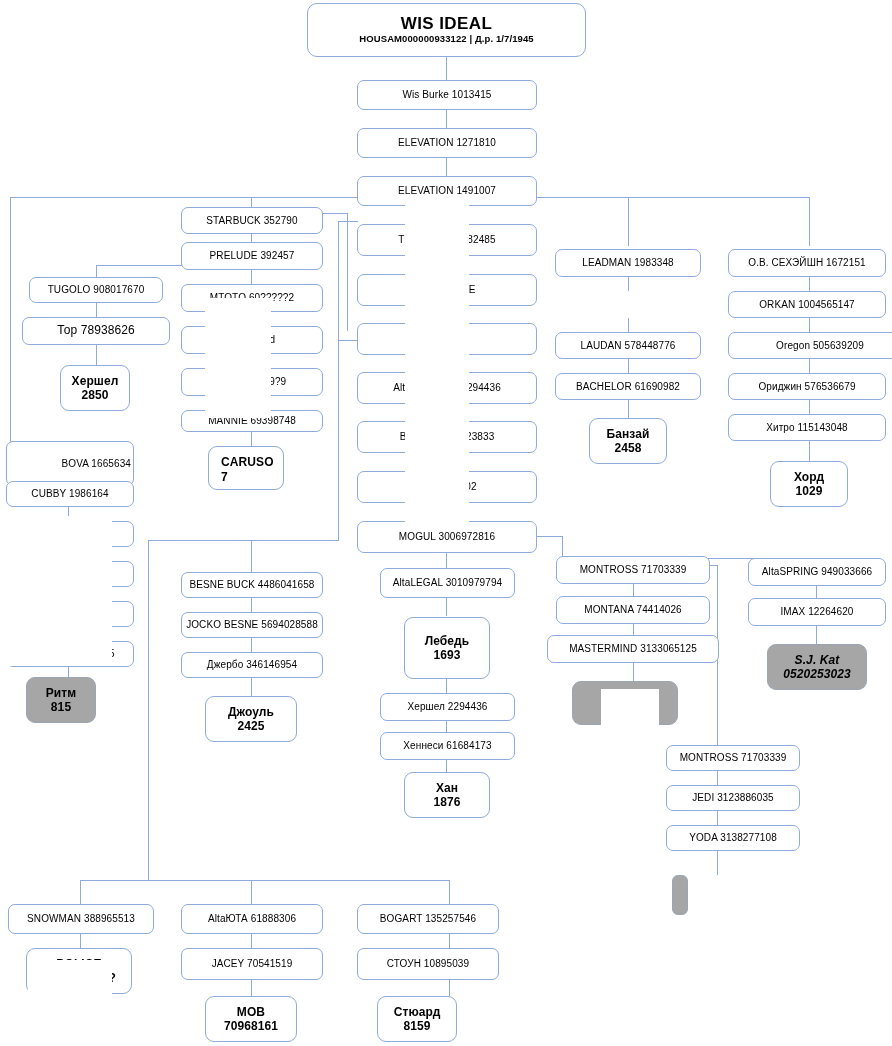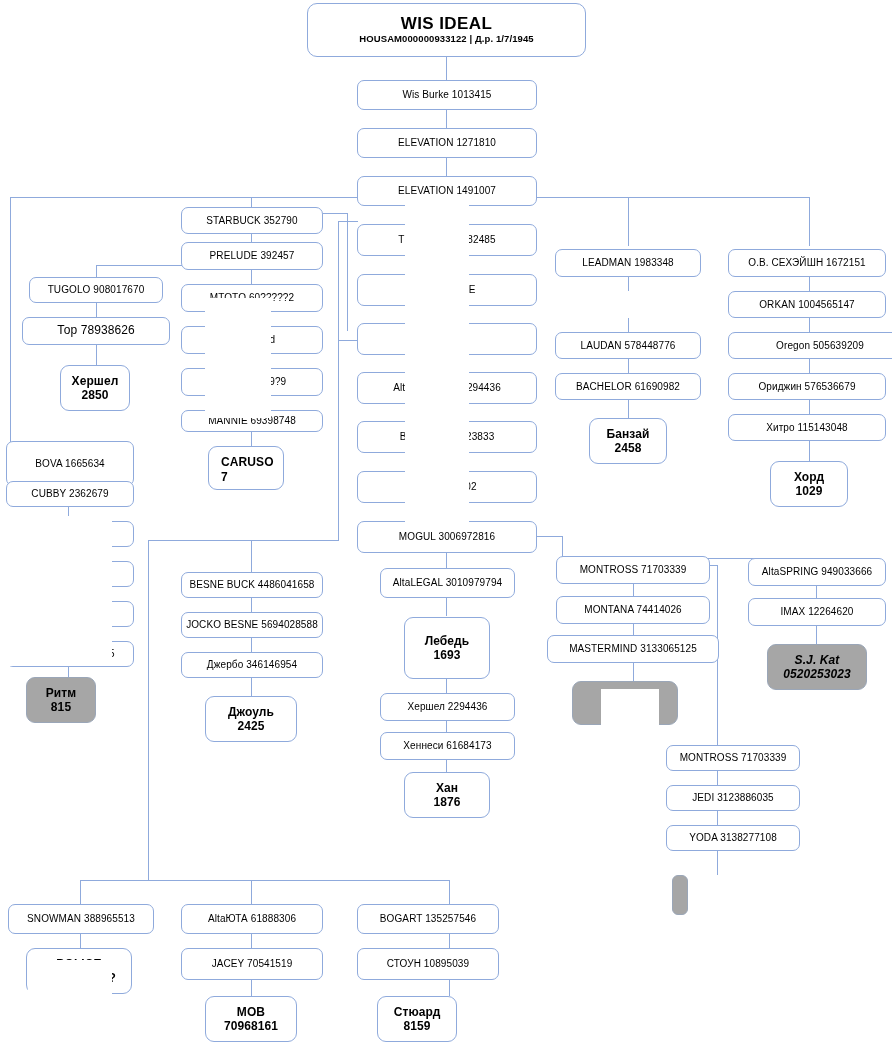--- a/index.html
+++ b/index.html
@@ -281,25 +281,25 @@
       <span>TUGOLO 908017670</span>
     </div>
   <div class="node" style="left:22px;top:317px;width:148px;height:28px;font-size:12px;">
       <span>Тор 78938626</span>
     </div>
   <div class="node term" style="left:60px;top:365px;width:70px;height:46px;">
     <span class="t1">Хершел</span>
     <span class="t2">2850</span>
   </div>
 
-  <div class="node" style="left:6px;top:441px;width:128px;height:45px;">
+  <div class="node" style="left:6px;top:441px;width:128px;height:45px;justify-content:flex-end;">
       <span>BOVA 1665634</span>
     </div>
   <div class="node" style="left:6px;top:481px;width:128px;height:26px;">
-      <span>CUBBY 2362679</span>
+      <span>CUBBY 1986164</span>
     </div>
   <div class="node" style="left:6px;top:521px;width:128px;height:26px;">
       <span>?</span>
     </div>
   <div class="node" style="left:6px;top:561px;width:128px;height:26px;">
       <span>?</span>
     </div>
   <div class="node" style="left:6px;top:601px;width:128px;height:26px;">
       <span>6</span>
     </div>

